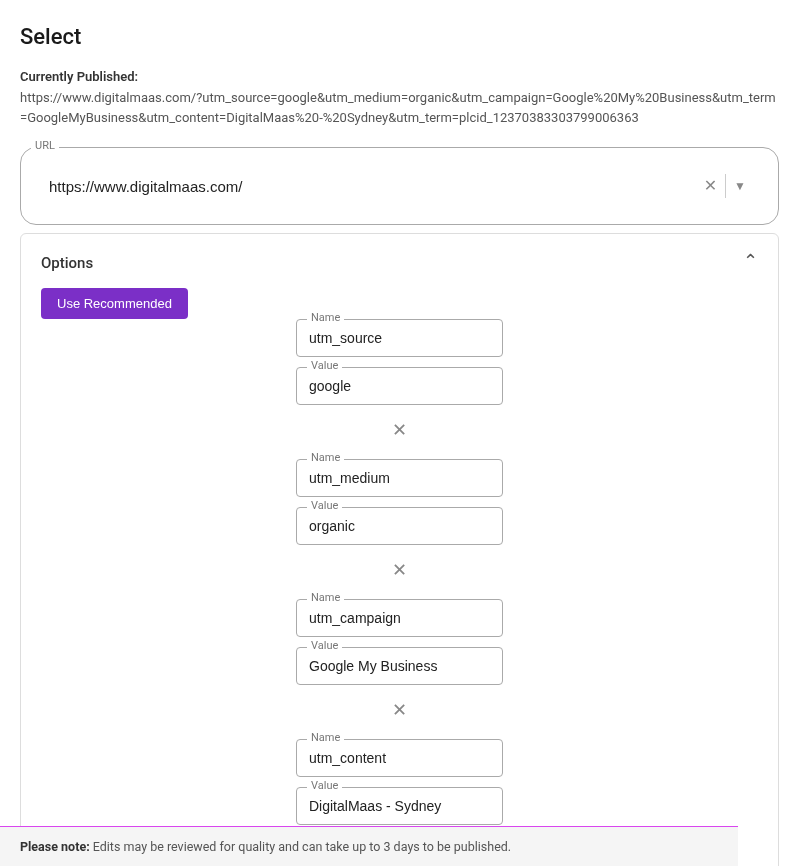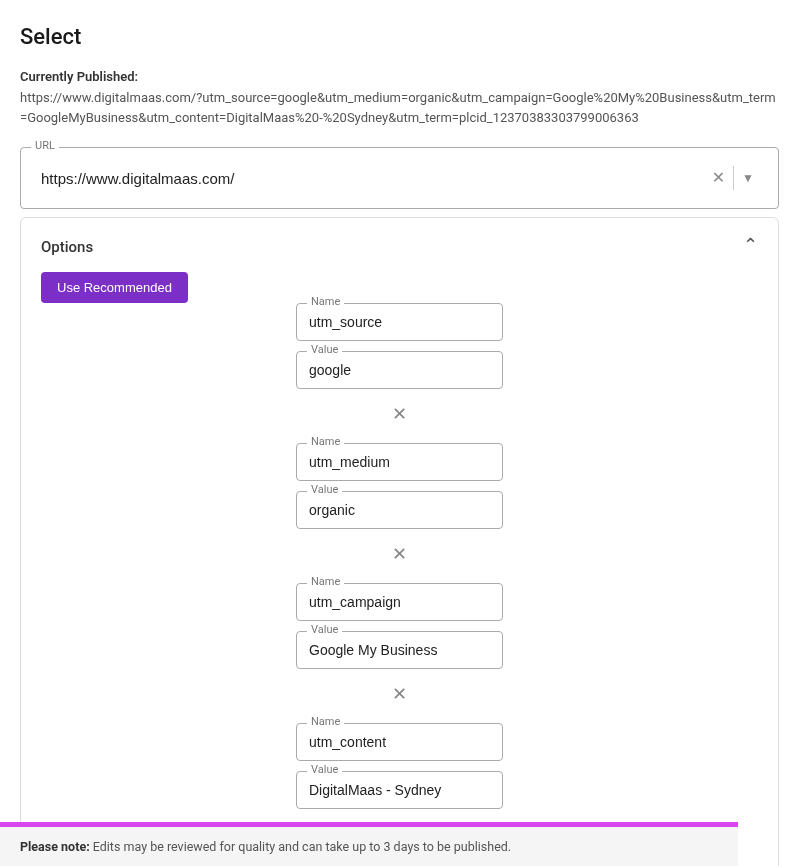--- a/index.html
+++ b/index.html
@@ -35,22 +35,22 @@
       font-size: 13px;
       color: #555;
       margin-bottom: 20px;
       line-height: 1.5;
       word-break: break-all;
     }
 
     .url-field-wrapper {
       position: relative;
       border: 1px solid #aaa;
-      border-radius: 4px;
-      padding: 8px;
+      border-radius: 16px;
+      padding: 16px;
       margin-bottom: 8px;
     }
 
     .url-field-legend {
       position: absolute;
       top: -9px;
       left: 10px;
       background: #fff;
       padding: 0 4px;
       font-size: 11px;
@@ -259,21 +259,21 @@
       border: none;
       color: #00b07b;
       font-size: 13px;
       font-weight: 600;
       cursor: pointer;
       letter-spacing: 0.5px;
     }
 
     .note-bar {
       background: #f5f5f5;
-      border-top: 5px solid #d946ef;
+      border-top: 1px solid #d946ef;
       padding: 12px 20px;
       font-size: 12.5px;
       color: #555;
       position: fixed;
       bottom: 0;
       left: 0;
       width: 738px;
     }
 
     .note-bar strong {

